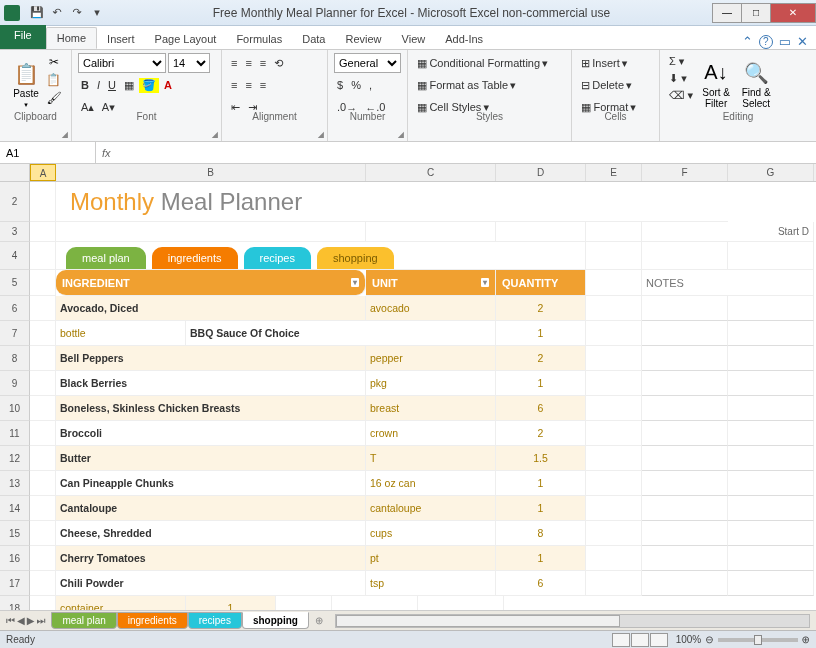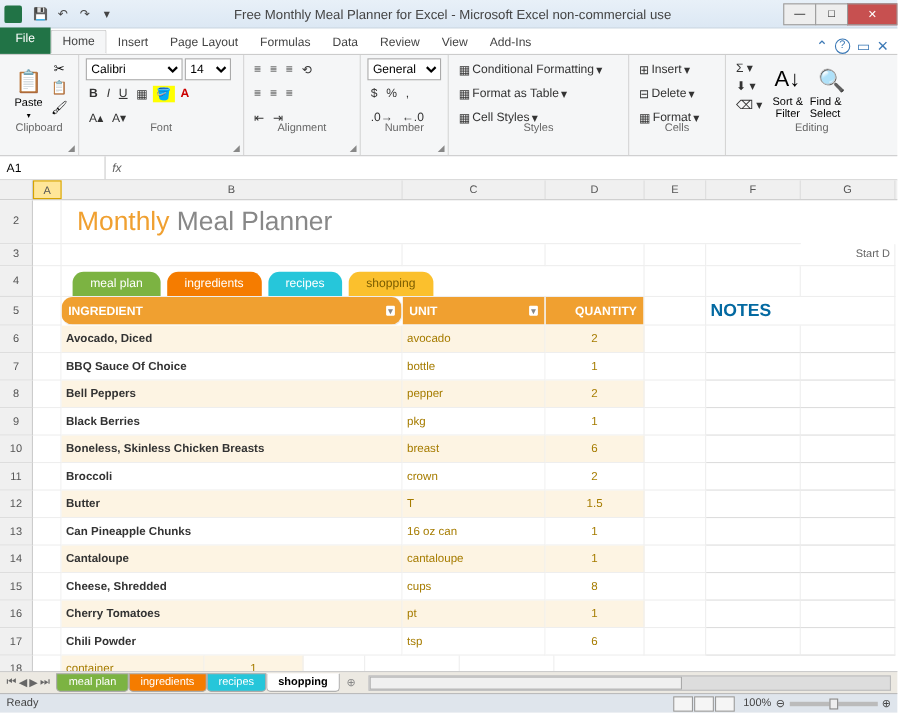--- a/index.html
+++ b/index.html
@@ -62,21 +62,21 @@
 .ptab.orange { background: #f57c00; }
 .ptab.teal { background: #26c6da; }
 .ptab.yellow { background: #fbc02d; color: #7a5c00; }
 .thdr { background: #f0a030; color: #fff; font-weight: bold; font-size: 11px; padding: 0 6px; display: flex; align-items: center; justify-content: space-between; height: 100%; width: 100%; }
 .thdr .dd { font-size: 8px; background: #fff; color: #888; padding: 0 2px; border-radius: 1px; }
 .drow-even { background: #fdf4e3; }
 .drow-odd { background: #fff; }
 .ing-name { font-weight: bold; color: #333; font-size: 10.5px; }
 .unit-val { color: #a67c00; font-size: 10.5px; }
 .qty-val { color: #a67c00; font-size: 10.5px; text-align: center; width: 100%; }
-.notes-hdr { font-weight: bold; color: #0369a1; font-size: 16px; }
+.notes-hdr { font-weight: normal; color: #737373; font-size: 11px; }
 .start-d { font-size: 10px; color: #666; text-align: right; width: 100%; }
 
 
 .sheettabs { position: absolute; bottom: 18px; left: 0; right: 0; height: 20px; background: #ece9e2; display: flex; align-items: center; font-size: 10px; border-top: 1px solid #ccc; }
 .shnav { display: flex; gap: 2px; padding: 0 6px; color: #666; }
 .shtab { padding: 2px 10px; border: 1px solid #aaa; border-radius: 0 0 4px 4px; margin-top: -1px; }
 .shtab.green { background: #7cb342; color: #fff; }
 .shtab.orange { background: #f57c00; color: #fff; }
 .shtab.teal { background: #26c6da; color: #fff; }
 .shtab.active { background: #fff; font-weight: bold; border-top: 1px solid #fff; }
@@ -247,21 +247,21 @@
         <span class="rbtn">Σ ▾</span>
         <span class="rbtn">⬇ ▾</span>
         <span class="rbtn">⌫ ▾</span>
       </div>
       <div class="rbtn-big">
         <span class="micon-lg">A↓</span>
         <span style="text-align:center;line-height:1.1;">Sort &amp; Filter</span>
       </div>
       <div class="rbtn-big">
         <span class="micon-lg">🔍</span>
-        <span style="text-align:left;line-height:1.1;">Find &amp; Select</span>
+        <span style="text-align:center;line-height:1.1;">Find &amp; Select</span>
       </div>
     </div>
     <div class="rgroup-label">Editing</div>
   </div>
 </div>
 
 <div class="namebox-row">
   <div class="namebox">A1</div>
   <div class="fx-area">
     <span class="fx-label">fx</span>
@@ -323,21 +323,21 @@
           <span class="dd">▾</span>
         </div>
       </div>
     <div class="cell colC" style="padding:0;">
         <div class="thdr">
           <span>UNIT</span>
           <span class="dd">▾</span>
         </div>
       </div>
     <div class="cell colD" style="padding:0;">
-        <div class="thdr" style="justify-content:flex-end;">
+        <div class="thdr" style="">
           <span>QUANTITY</span>
         </div>
       </div>
     <div class="cell colE"></div>
     <div class="cell" style="width:172px;">
         <span class="notes-hdr">NOTES</span>
       </div>
   </div>
   <div id="data-rows">
       <div class="grow">
@@ -352,25 +352,25 @@
         <div class="cell colD drow-even">
           <span class="qty-val">2</span>
         </div>
         <div class="cell colE"></div>
         <div class="cell colF" style="border-bottom:1px solid #ddd;"></div>
         <div class="cell colG" style="border-bottom:1px solid #ddd;"></div>
       </div>
       <div class="grow">
         <div class="rowhdr">7</div>
         <div class="cell colA"></div>
+        <div class="cell colC drow-odd">
+          <span class="unit-val">bottle</span>
+        </div>
         <div class="cell colB drow-odd">
           <span class="ing-name">BBQ Sauce Of Choice</span>
-        </div>
-        <div class="cell colC drow-odd">
-          <span class="unit-val">bottle</span>
         </div>
         <div class="cell colD drow-odd">
           <span class="qty-val">1</span>
         </div>
         <div class="cell colE"></div>
         <div class="cell colF" style="border-bottom:1px solid #ddd;"></div>
         <div class="cell colG" style="border-bottom:1px solid #ddd;"></div>
       </div>
       <div class="grow">
         <div class="rowhdr">8</div>

